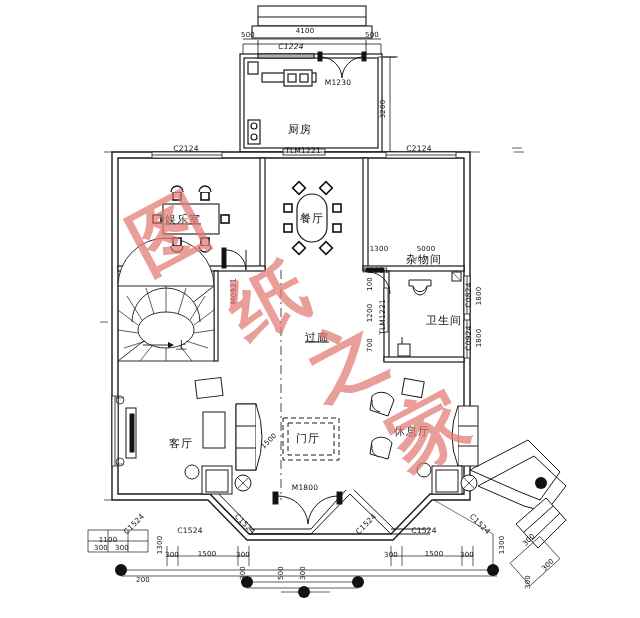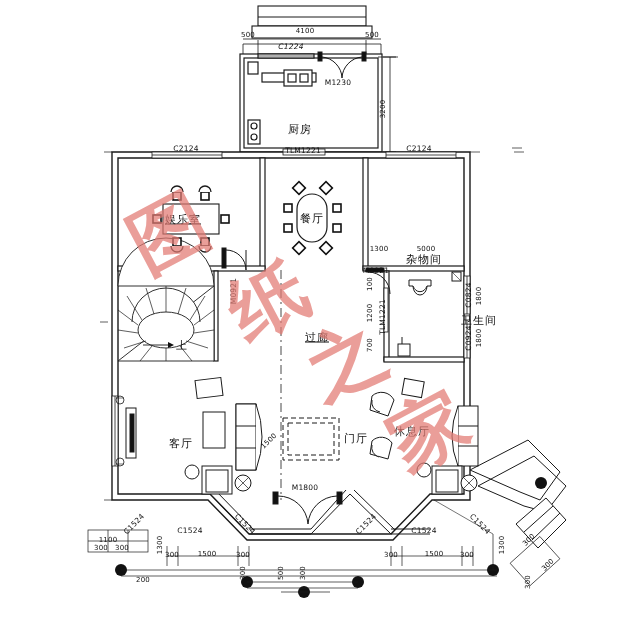--- a/index.html
+++ b/index.html
@@ -330,23 +330,23 @@
 
   </g>
 </svg>
 
 <div id="labels">
     <div class="lbl room" style="left: 300px; top: 129px; transform: translate(-50%, -50%);">厨房</div>
     <div class="lbl room" style="left: 183px; top: 219px; transform: translate(-50%, -50%); text-decoration: underline;">娱乐室</div>
     <div class="lbl room" style="left: 312px; top: 218px; transform: translate(-50%, -50%);">餐厅</div>
     <div class="lbl room" style="left: 424px; top: 213px; transform: translate(-50%, -50%); margin-top: 46px;">杂物间</div>
     <div class="lbl room" style="left: 317px; top: 337px; transform: translate(-50%, -50%); text-decoration: underline;">过廊</div>
-    <div class="lbl room" style="left: 444px; top: 320px; transform: translate(-50%, -50%); margin-left: 35px;">卫生间</div>
+    <div class="lbl room" style="left: 444px; top: 320px; transform: translate(-50%, -50%);">卫生间</div>
     <div class="lbl room" style="left: 181px; top: 443px; transform: translate(-50%, -50%);">客厅</div>
-    <div class="lbl room" style="left: 308px; top: 438px; transform: translate(-50%, -50%); margin-left: 48px;">门厅</div>
+    <div class="lbl room" style="left: 308px; top: 438px; transform: translate(-50%, -50%);">门厅</div>
     <div class="lbl room" style="left: 412px; top: 431px; transform: translate(-50%, -50%);">休息厅</div>
     <div class="lbl room" style="left: 182px; top: 345px; transform: translate(-50%, -50%);">上</div>
     <div class="lbl code" style="left: 291px; top: 46px; transform: translate(-50%, -50%); font-style: italic;">C1224</div>
     <div class="lbl code" style="left: 338px; top: 82px; transform: translate(-50%, -50%);">M1230</div>
     <div class="lbl code" style="left: 186px; top: 148px; transform: translate(-50%, -50%);">C2124</div>
     <div class="lbl code" style="left: 419px; top: 148px; transform: translate(-50%, -50%);">C2124</div>
     <div class="lbl code" style="left: 303px; top: 150px; transform: translate(-50%, -50%);">TLM1221</div>
     <div class="lbl code" style="left: 233px; top: 291px; transform: translate(-50%, -50%) rotate(-90deg);">M0921</div>
     <div class="lbl code" style="left: 376px; top: 270px; transform: translate(-50%, -50%);">M0921</div>
     <div class="lbl code" style="left: 382px; top: 317px; transform: translate(-50%, -50%) rotate(-90deg);">TLM1221</div>

